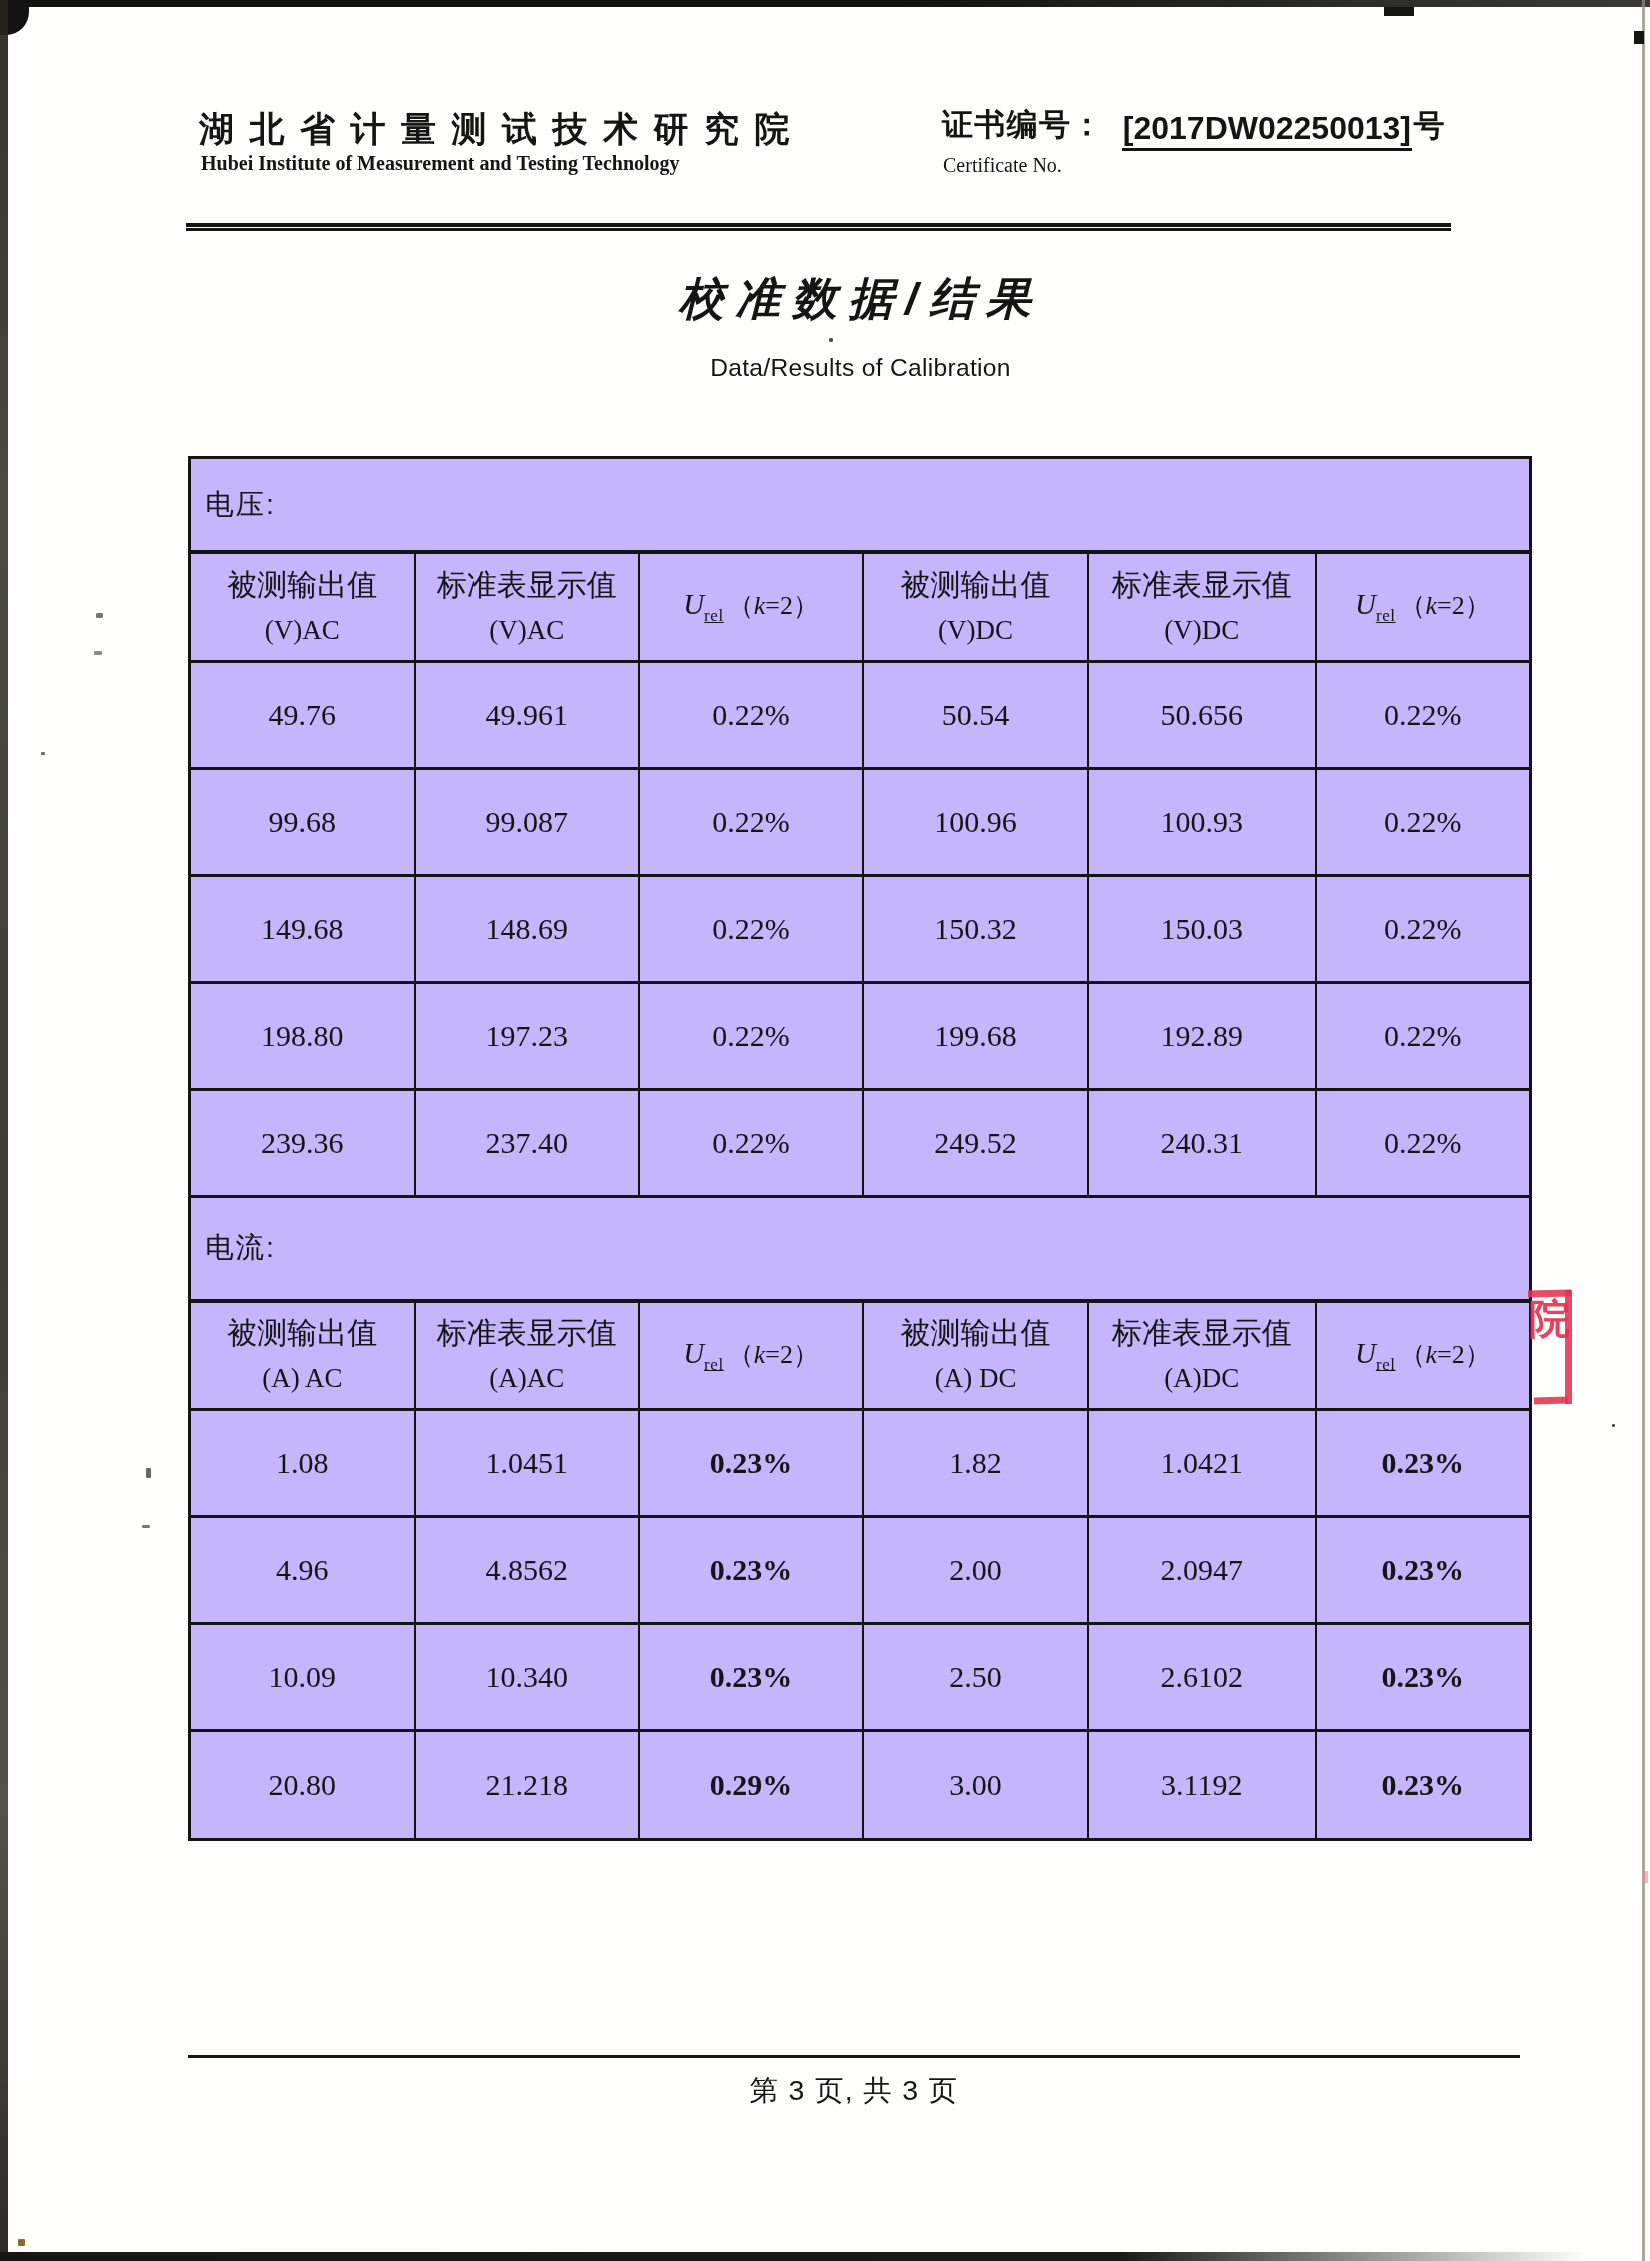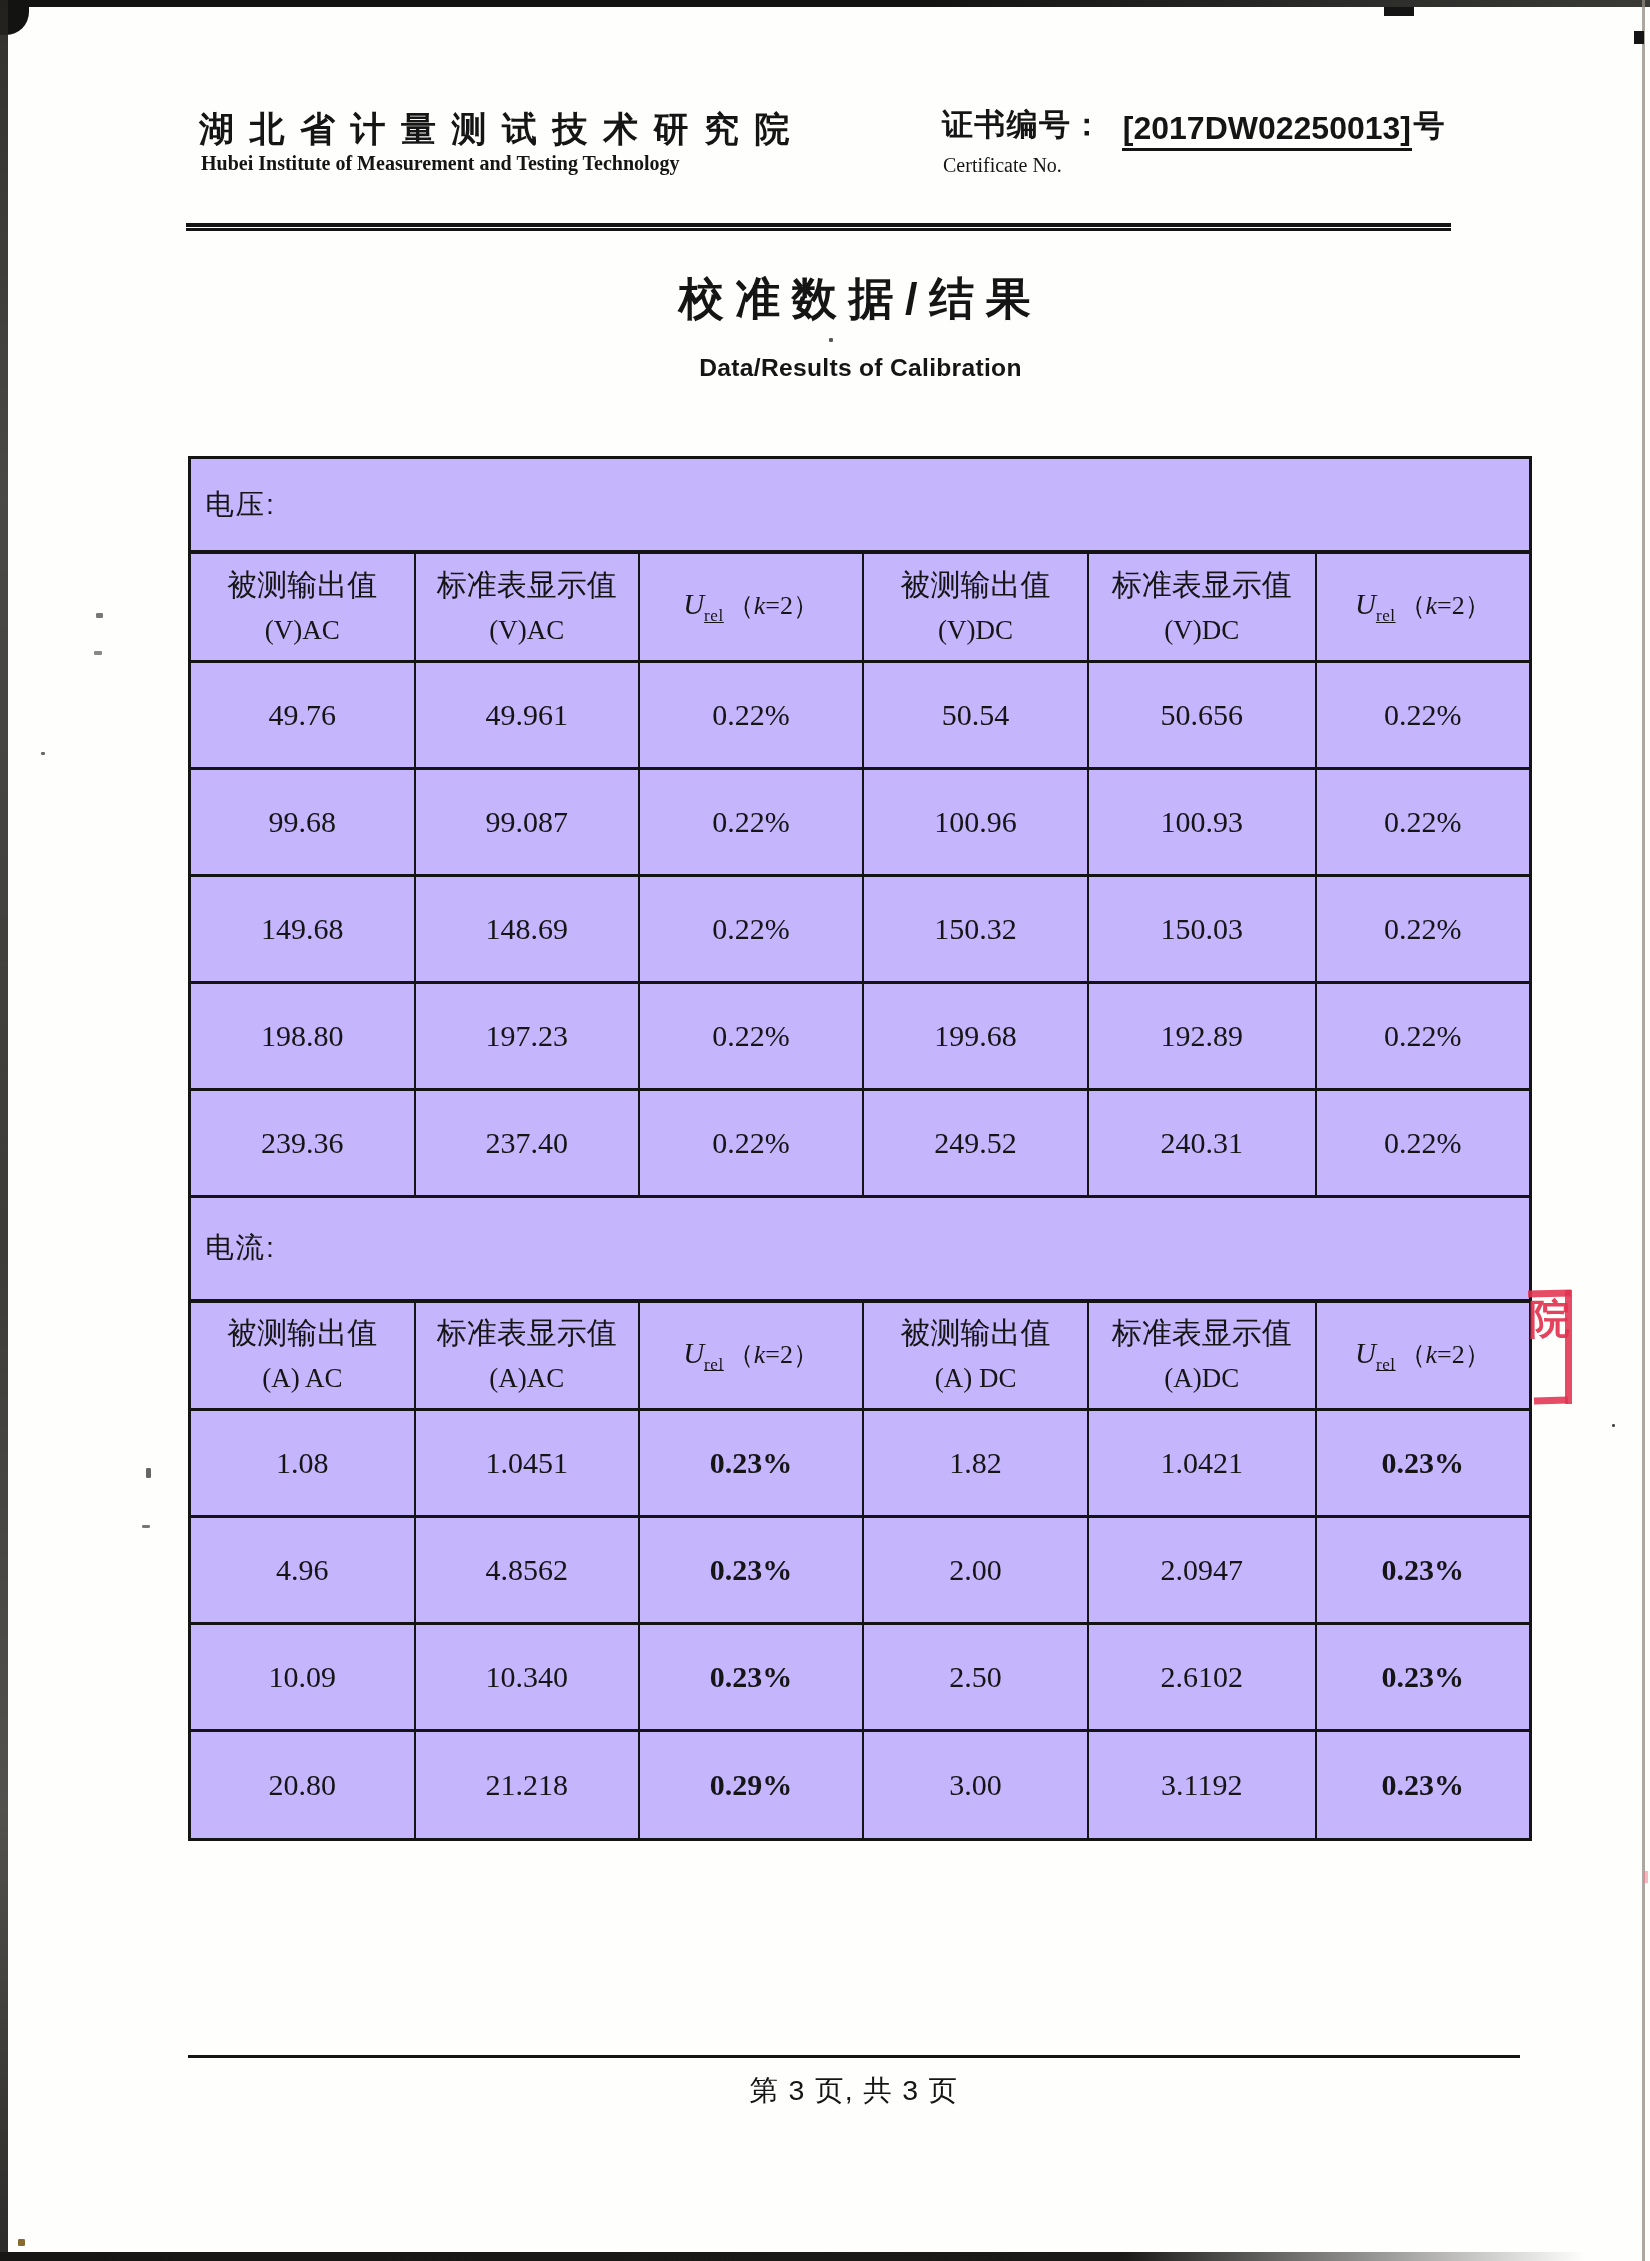--- a/index.html
+++ b/index.html
@@ -32,23 +32,23 @@
   .cert-num{display:inline-block;margin-left:18px;font-size:32px;font-weight:bold;
     letter-spacing:0;border-bottom:3.2px solid #141414;padding:0 1.3px 4.5px 1.3px;}
   .cert-suffix{font-size:31px;font-weight:bold;vertical-align:2.6px;margin-left:1.3px;}
   .cert-en{position:absolute;left:943px;top:155px;font-family:"Liberation Serif",serif;
     font-size:20px;line-height:1;}
   .double-rule{position:absolute;left:186px;top:223px;width:1265px;}
   .dr1{height:3.9px;background:#141414;}
   .dr2{height:2.6px;background:#141414;margin-top:1.3px;}
   
   .title-cn{position:absolute;left:188px;top:272px;width:1345px;text-align:center;
-    font-size:45px;font-weight:bold;letter-spacing:11.6px;line-height:1.2;}
+    font-size:45px;font-weight:bold;letter-spacing:11.6px;line-height:1.2;font-style:italic;}
   .title-en{position:absolute;left:188px;top:354px;width:1345px;text-align:center;
-    font-size:24.6px;font-weight:bold;letter-spacing:0.3px;}
+    font-size:24.6px;font-weight:normal;letter-spacing:0.3px;}
   
   .bigbox{position:absolute;left:188px;top:456px;width:1344px;box-sizing:border-box;
     border:3.2px solid #141414;background:#c4b5fd;}
   .section-label{display:flex;align-items:center;padding-left:14.2px;
     font-size:28.5px;letter-spacing:1.9px;}
   .label-voltage{height:91px;}
   .label-current{height:101px;}
   table.grid{width:100%;border-collapse:collapse;table-layout:fixed;}
   .grid th,.grid td{border:2.6px solid #141414;text-align:center;vertical-align:middle;
     padding:0;overflow:hidden;}

